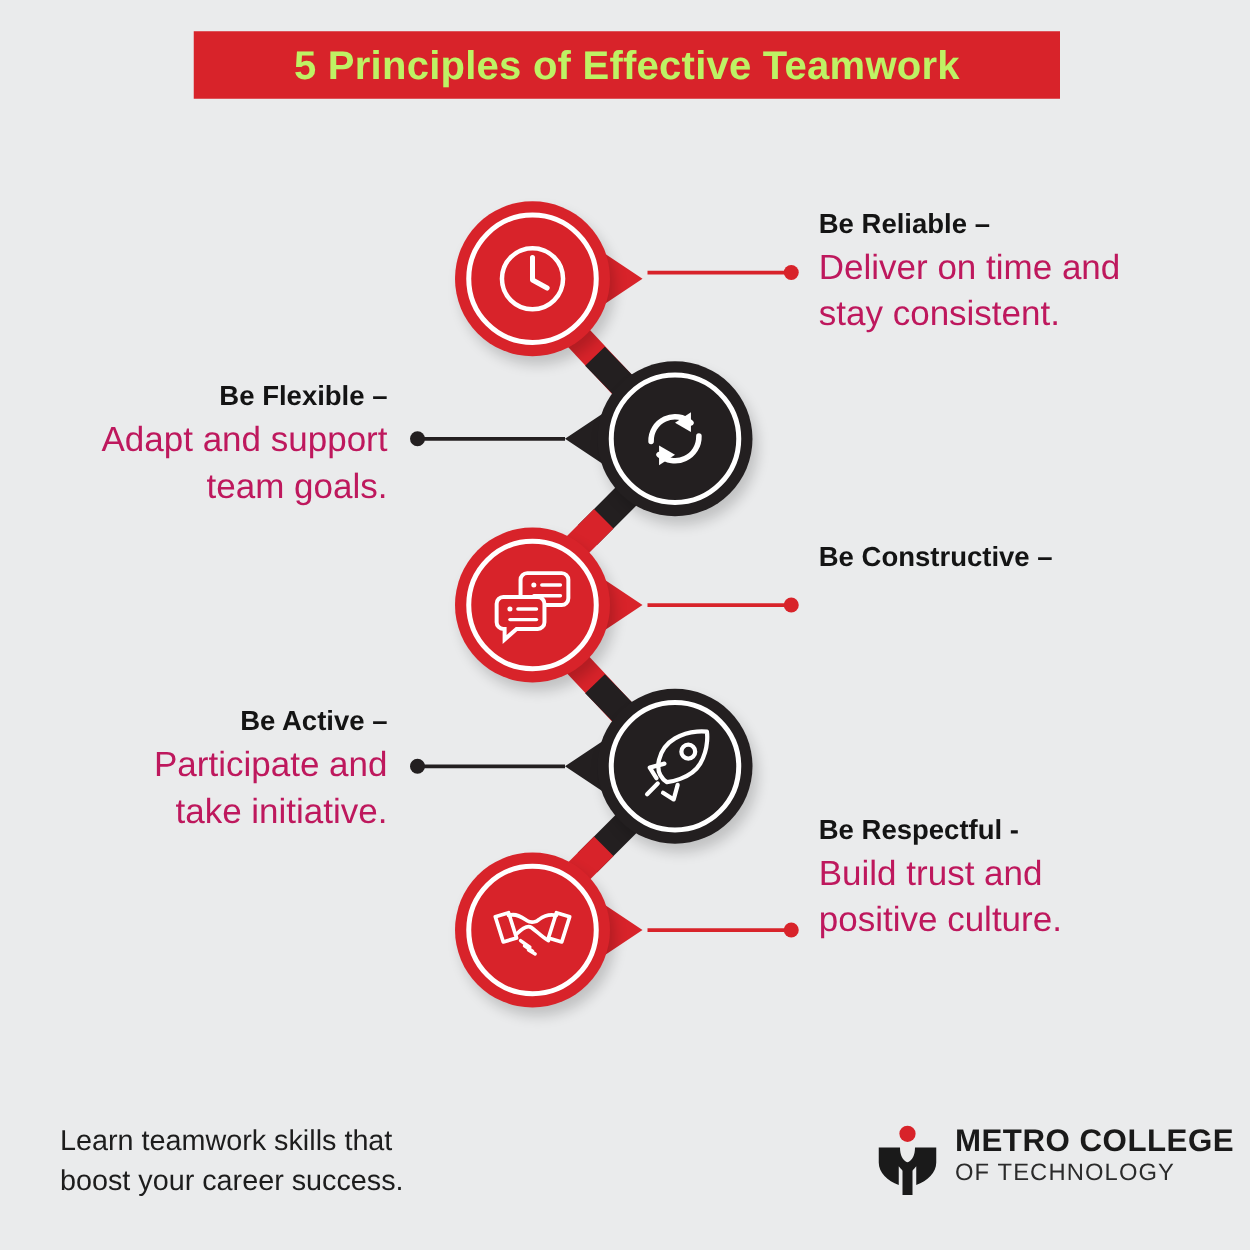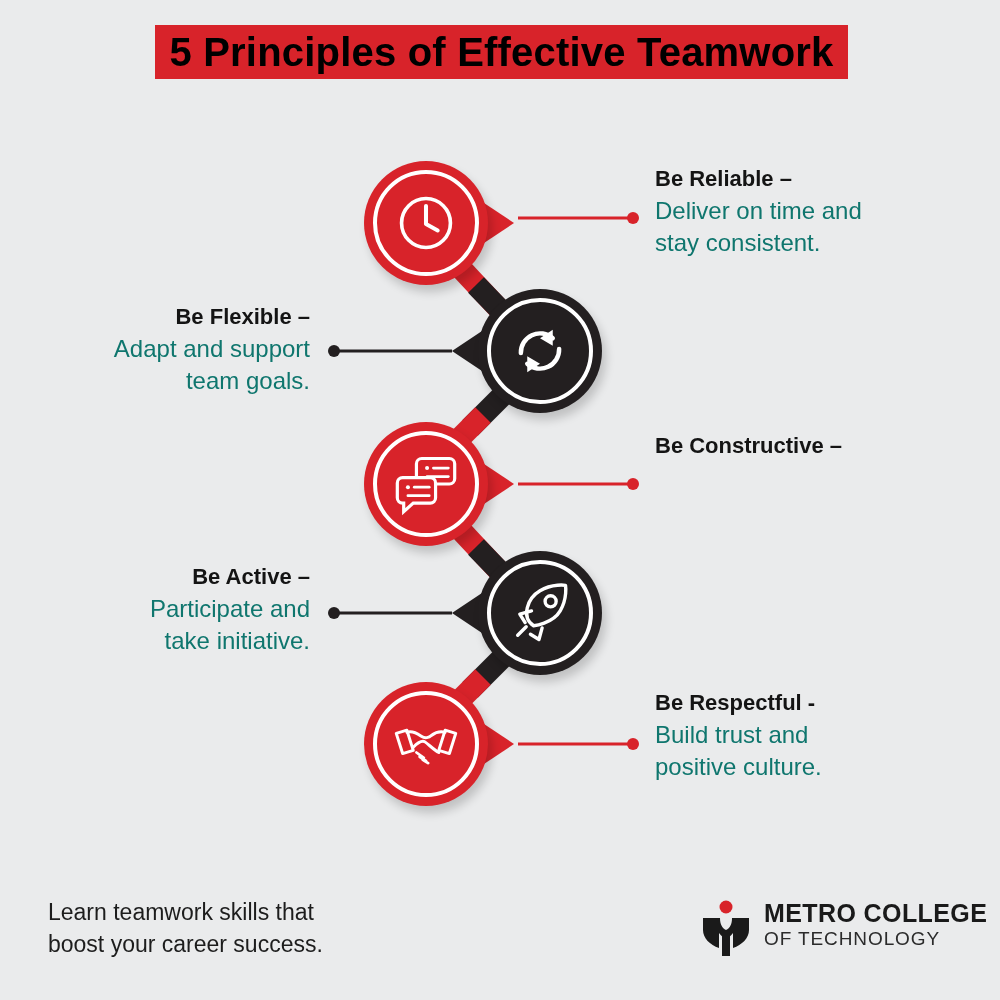--- a/index.html
+++ b/index.html
@@ -25,22 +25,22 @@
     left: 155px;
     top: 25px;
     width: 693px;
     height: 54px;
     background: #d8232a;
     display: flex;
     align-items: center;
     justify-content: center;
   }
   .title-banner .title-text {
-    color: #000000;
-    font-size: 40px;
+    color: #bef264;
+    font-size: 32px;
     font-weight: bold;
     letter-spacing: 0.2px;
     white-space: nowrap;
   }
 
   
   .chain-svg {
     position: absolute;
     left: 0;
     top: 0;
@@ -111,22 +111,22 @@
     width: 330px;
   }
   .caption .heading {
     font-size: 22px;
     font-weight: bold;
     color: #141414;
     line-height: 1.22;
     margin: 0 0 2px 0;
   }
   .caption .body {
-    font-size: 24px;
-    color: #0f766e;
+    font-size: 28px;
+    color: #be185d;
     line-height: 1.33;
     margin: 0;
     font-weight: normal;
   }
   .caption.right { text-align: left; }
   .caption.left  { text-align: right; }
 
   
   .footer-tagline {
     position: absolute;
@@ -313,21 +313,21 @@
   <div class="caption right" style="left:655px; top:433px; width:340px;">
     <p class="heading">Be Constructive –</p>
   </div>
 
   <div class="caption left" style="left:-20px; top:564px; width:330px;">
     <p class="heading">Be Active –</p>
     <p class="body">Participate and</p>
     <p class="body">take initiative.</p>
   </div>
 
-  <div class="caption right" style="left:655px; top:690px;">
+  <div class="caption right" style="left:655px; top:651px;">
     <p class="heading">Be Respectful -</p>
     <p class="body">Build trust and</p>
     <p class="body">positive culture.</p>
   </div>
 
   <div class="footer-tagline">
     <div>Learn teamwork skills that</div>
     <div>boost your career success.</div>
   </div>
 

